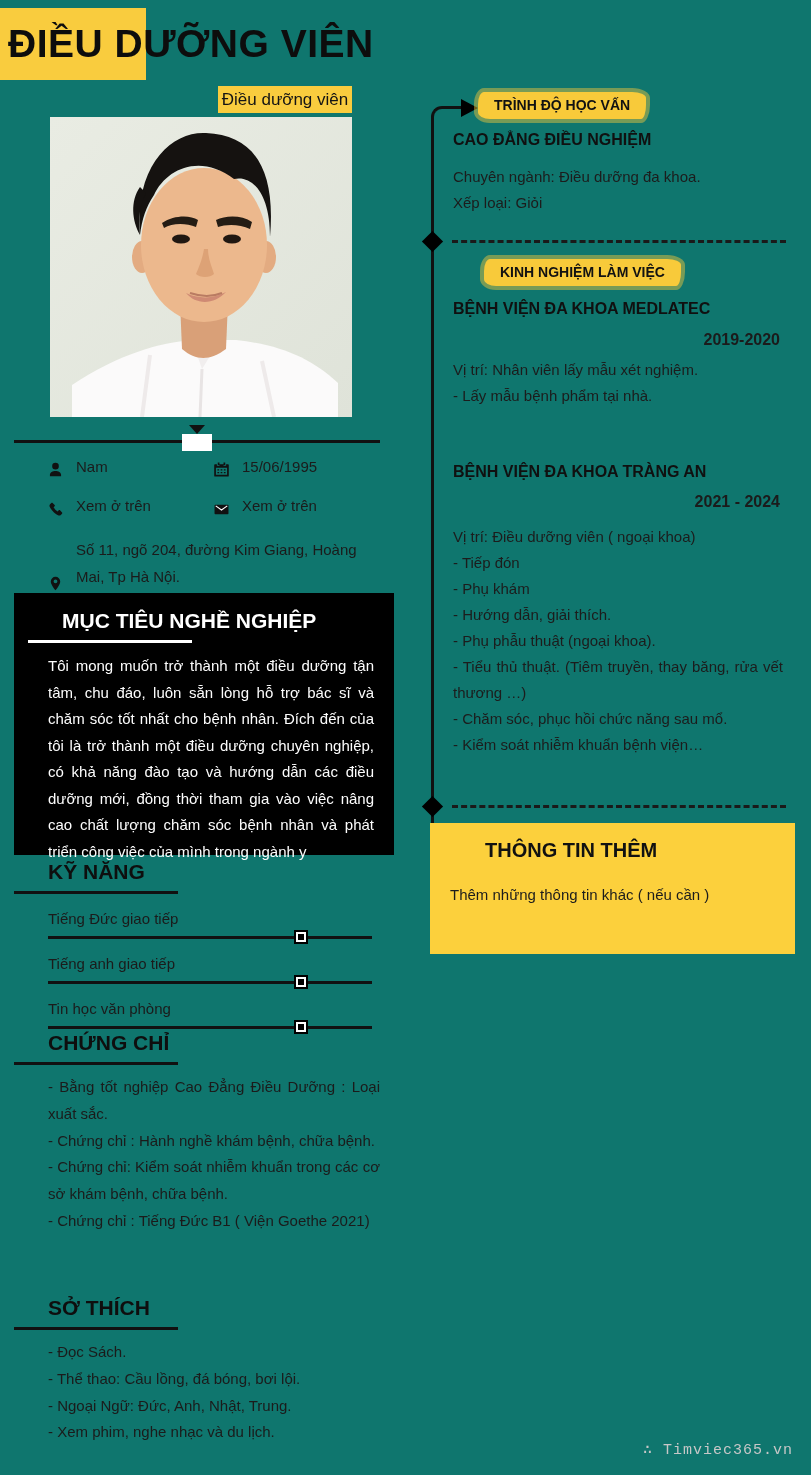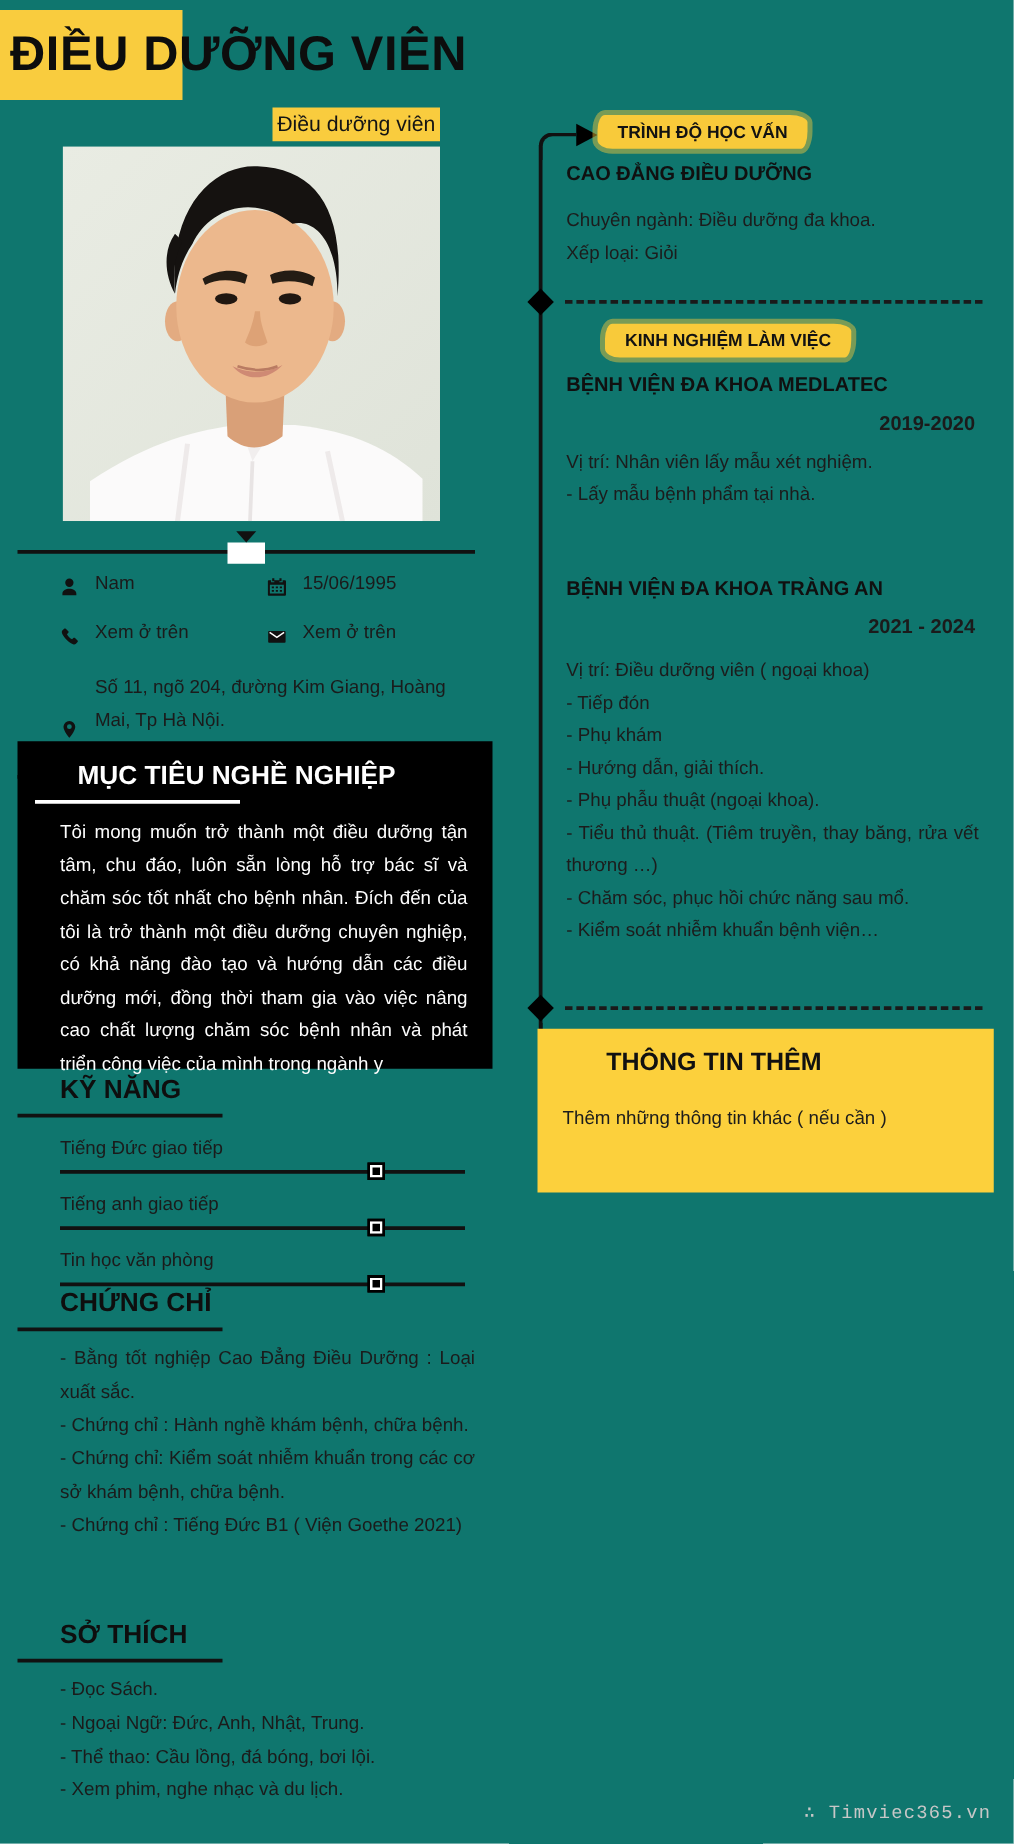--- a/index.html
+++ b/index.html
@@ -252,38 +252,38 @@
       <div>- Chứng chỉ: Kiểm soát nhiễm khuẩn trong các cơ sở khám bệnh, chữa bệnh.</div>
       <div>- Chứng chỉ : Tiếng Đức B1 ( Viện Goethe 2021)</div>
     </div>
   </div>
 
   <div id="hobbies">
     <div class="sec-head"><span class="head-text">SỞ THÍCH</span></div>
     <div class="sec-underline"></div>
     <div class="bullet-list">
       <div>- Đọc Sách.</div>
+      <div>- Thể thao: Cầu lồng, đá bóng, bơi lội.</div>
       <div>- Ngoại Ngữ:  Đức, Anh, Nhật, Trung.</div>
-      <div>- Thể thao: Cầu lồng, đá bóng, bơi lội.</div>
       <div>- Xem phim, nghe nhạc và du lịch.</div>
     </div>
   </div>
 
   <div id="corner-top"></div>
   <div id="arrow-top"></div>
   <div id="vline-main" class="vline"></div>
   <div id="diamond-1" class="diamond"></div>
   <div id="dash-1" class="dash-line"></div>
   <div id="diamond-2" class="diamond"></div>
   <div id="dash-2" class="dash-line"></div>
   <div id="corner-bottom"></div>
   <div id="arrow-bottom"></div>
 
   <div id="edu-head" class="r-head">TRÌNH ĐỘ HỌC VẤN</div>
-  <div id="edu-school" class="r-sub">CAO ĐẲNG ĐIỀU DƯỠNG</div>
+  <div id="edu-school" class="r-sub">CAO ĐẲNG ĐIỀU NGHIỆM</div>
   <div id="edu-details" class="r-body">
     <div>Chuyên ngành: Điều dưỡng đa khoa.</div>
     <div>Xếp loại: Giỏi</div>
   </div>
 
   <div id="exp-head" class="r-head">KINH NGHIỆM LÀM VIỆC</div>
 
   <div id="job1-company" class="r-sub">BỆNH VIỆN ĐA KHOA MEDLATEC</div>
   <div id="job1-period" class="r-period">2019-2020</div>
   <div id="job1-lines" class="r-body">

